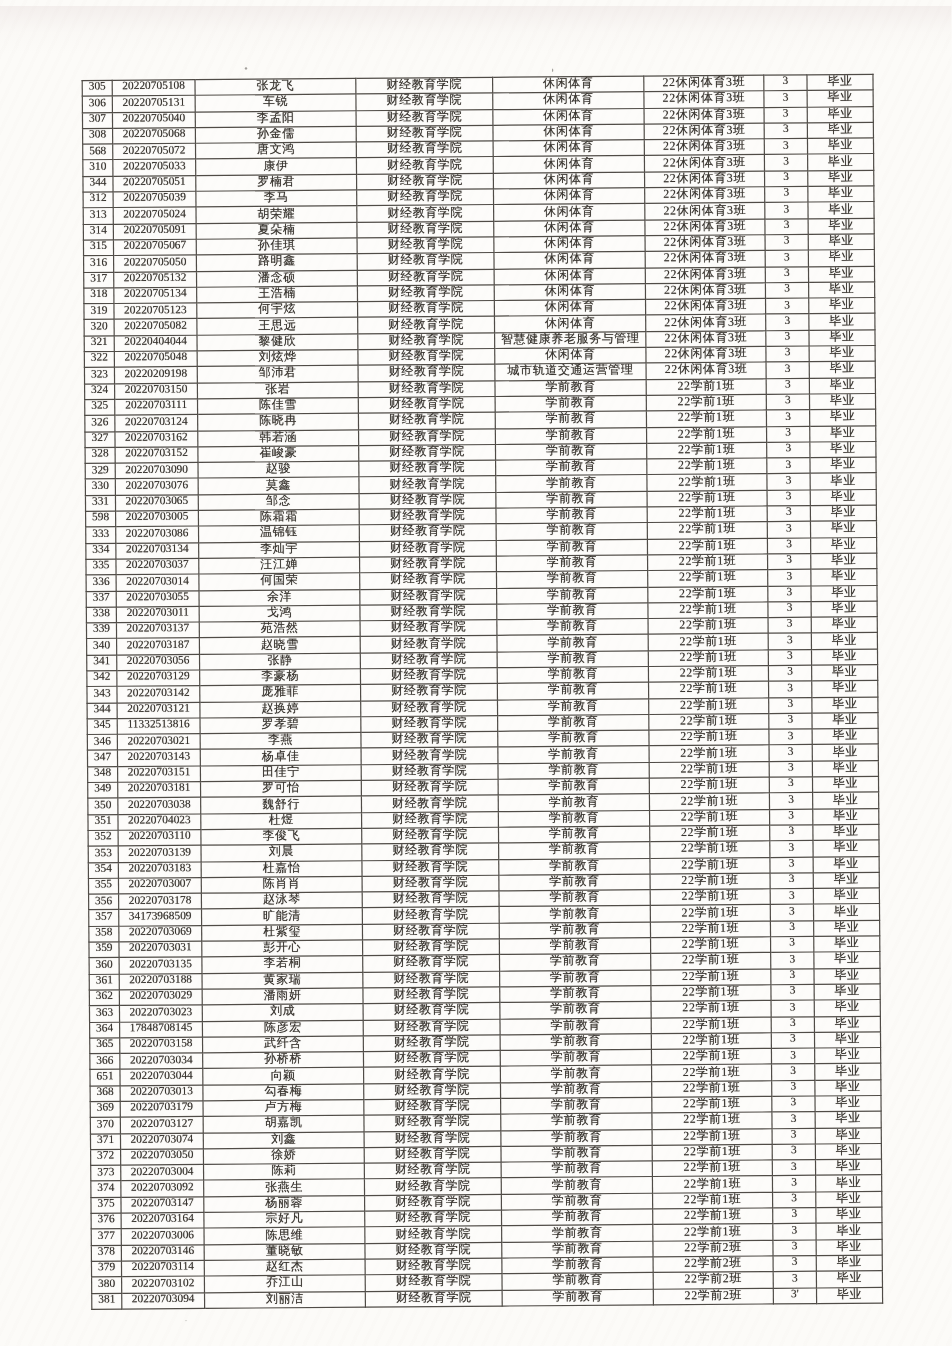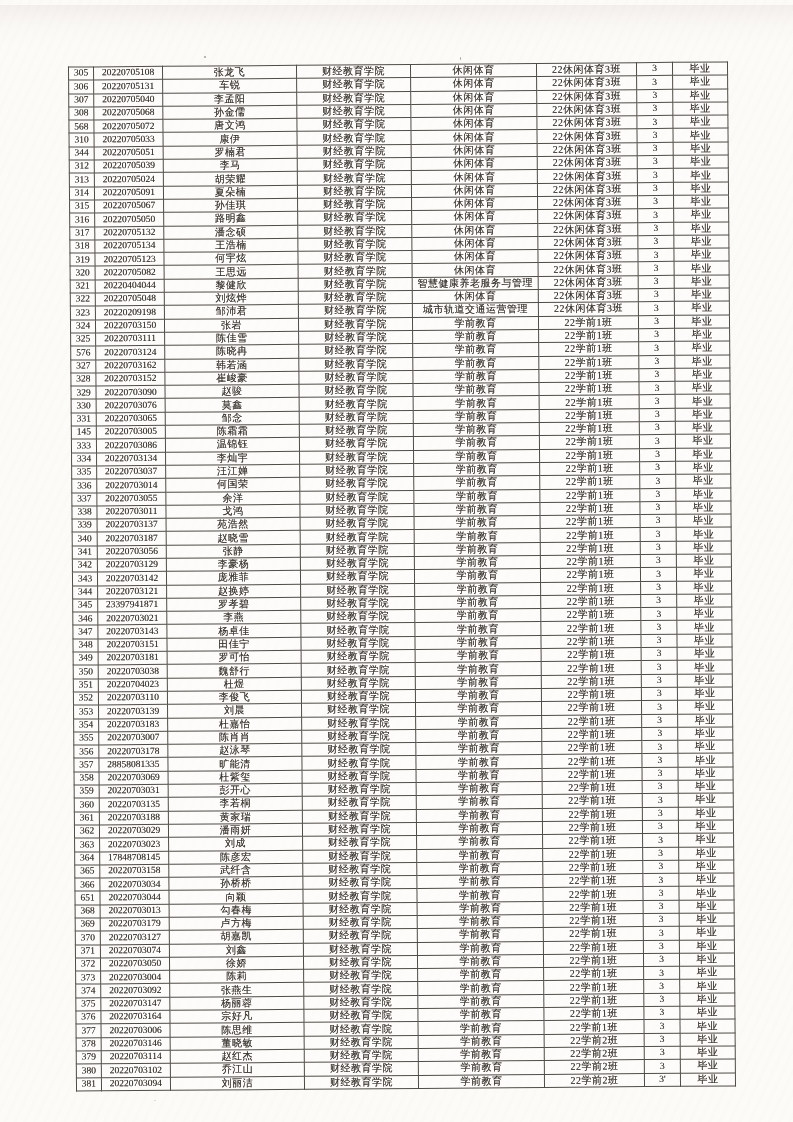--- a/index.html
+++ b/index.html
@@ -307,21 +307,21 @@
           <td>325</td>
           <td>20220703111</td>
           <td>陈佳雪</td>
           <td>财经教育学院</td>
           <td>学前教育</td>
           <td>22学前1班</td>
           <td>3</td>
           <td>毕业</td>
         </tr>
         <tr>
-          <td>576</td>
+          <td>326</td>
           <td>20220703124</td>
           <td>陈晓冉</td>
           <td>财经教育学院</td>
           <td>学前教育</td>
           <td>22学前1班</td>
           <td>3</td>
           <td>毕业</td>
         </tr>
         <tr>
           <td>327</td>
@@ -367,21 +367,21 @@
           <td>331</td>
           <td>20220703065</td>
           <td>邹念</td>
           <td>财经教育学院</td>
           <td>学前教育</td>
           <td>22学前1班</td>
           <td>3</td>
           <td>毕业</td>
         </tr>
         <tr>
-          <td>145</td>
+          <td>598</td>
           <td>20220703005</td>
           <td>陈霜霜</td>
           <td>财经教育学院</td>
           <td>学前教育</td>
           <td>22学前1班</td>
           <td>3</td>
           <td>毕业</td>
         </tr>
         <tr>
           <td>333</td>
@@ -498,21 +498,21 @@
           <td>20220703121</td>
           <td>赵换婷</td>
           <td>财经教育学院</td>
           <td>学前教育</td>
           <td>22学前1班</td>
           <td>3</td>
           <td>毕业</td>
         </tr>
         <tr>
           <td>345</td>
-          <td>23397941871</td>
+          <td>11332513816</td>
           <td>罗孝碧</td>
           <td>财经教育学院</td>
           <td>学前教育</td>
           <td>22学前1班</td>
           <td>3</td>
           <td>毕业</td>
         </tr>
         <tr>
           <td>346</td>
           <td>20220703021</td>
@@ -618,21 +618,21 @@
           <td>20220703178</td>
           <td>赵泳琴</td>
           <td>财经教育学院</td>
           <td>学前教育</td>
           <td>22学前1班</td>
           <td>3</td>
           <td>毕业</td>
         </tr>
         <tr>
           <td>357</td>
-          <td>28858081335</td>
+          <td>34173968509</td>
           <td>旷能清</td>
           <td>财经教育学院</td>
           <td>学前教育</td>
           <td>22学前1班</td>
           <td>3</td>
           <td>毕业</td>
         </tr>
         <tr>
           <td>358</td>
           <td>20220703069</td>

